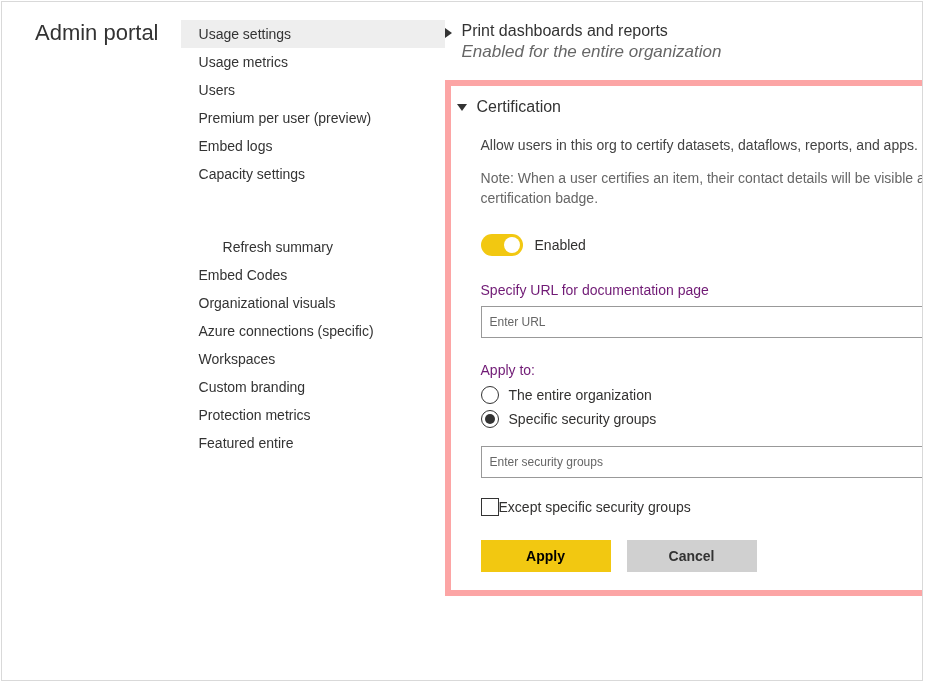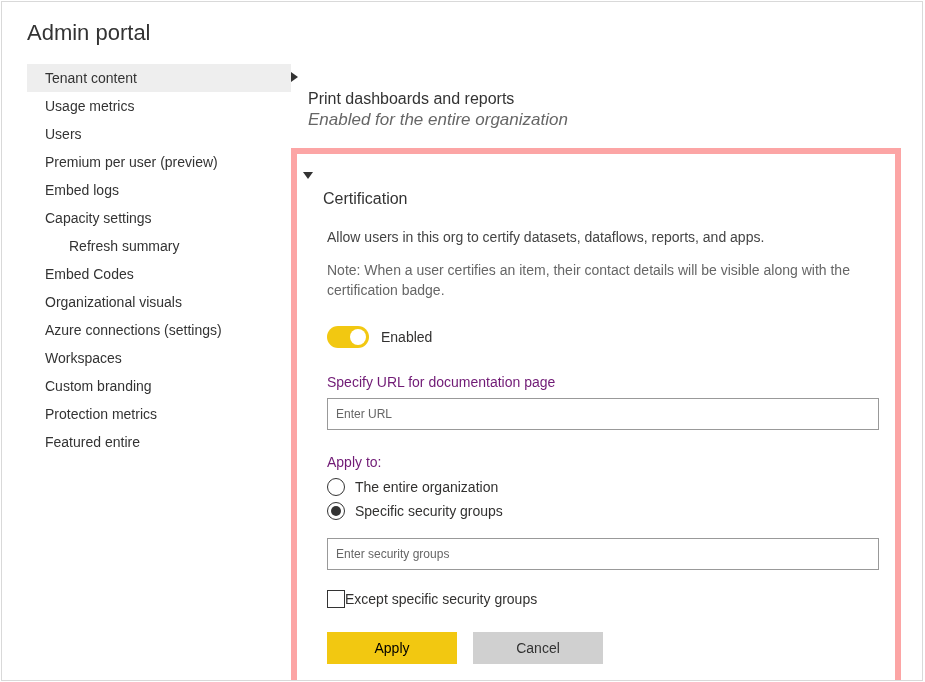--- a/index.html
+++ b/index.html
@@ -10,23 +10,23 @@
       background: #fff;
       width: 925px;
       height: 682px;
       overflow: hidden;
     }
     .portal {
       border: 1px solid #d9d9d9;
       width: 922px;
       height: 680px;
       margin: 1px;
-      padding: 18px 0 0 3px;
-      display: flex;
-      flex-direction: column;
+      padding: 18px 0 0 11px;
+      display: flex;
+      flex-direction: row;
     }
     .page-title {
       font-size: 22px;
       font-weight: 400;
       color: #333;
       padding: 0 0 18px 22px;
     }
     .columns {
       display: flex;
       flex: 1;
@@ -41,20 +41,21 @@
       padding: 6px 10px 6px 18px;
       cursor: pointer;
       color: #333;
       font-size: 14px;
     }
     .sidebar-item.active {
       background: #eee;
     }
     .sidebar-subitem {
       padding-left: 42px;
+      margin-top: 45px;
     }
     .main {
       flex: 1;
       padding: 0 10px 0 0;
     }
     .setting-header {
       display: flex;
       align-items: flex-start;
       gap: 10px;
       padding: 2px 0 0 0;
@@ -72,21 +73,20 @@
     }
     .caret-down {
       border-left: 5px solid transparent;
       border-right: 5px solid transparent;
       border-top: 7px solid #333;
     }
     .setting-title {
       font-size: 16px;
       color: #333;
       font-weight: 400;
-      margin-top: 24px;
     }
     .setting-sub {
       font-size: 17px;
       font-style: italic;
       color: #666;
       margin-top: 2px;
     }
     .highlight-box {
       border: 2px solid #e3008c;
       border-color: #e81123;
@@ -228,50 +228,51 @@
       display: flex;
       gap: 16px;
       margin-top: 24px;
     }
     .btn {
       width: 130px; height: 32px;
       border: none;
       font-size: 14px;
       cursor: pointer;
       font-family: inherit;
+      font-weight: bold;
     }
     .btn-primary {
       background: #f2c811;
       color: #000;
     }
     .btn-secondary {
       background: #d0d0d0;
       color: #333;
     }
     .sg-input-wrap { margin-top: 18px; }
   </style>
 </head>
 <body>
 
 <div class="portal">
   <h1 class="page-title">Admin portal</h1>
 
   <div class="columns">
 
     <nav class="sidebar">
-      <div class="sidebar-item active">Tenant content</div>
+      <div class="sidebar-item active">Usage settings</div>
       <div class="sidebar-item">Usage metrics</div>
       <div class="sidebar-item">Users</div>
       <div class="sidebar-item">Premium per user (preview)</div>
       <div class="sidebar-item">Embed logs</div>
       <div class="sidebar-item">Capacity settings</div>
       <div class="sidebar-item sidebar-subitem">Refresh summary</div>
       <div class="sidebar-item">Embed Codes</div>
       <div class="sidebar-item">Organizational visuals</div>
-      <div class="sidebar-item">Azure connections (settings)</div>
+      <div class="sidebar-item">Azure connections (specific)</div>
       <div class="sidebar-item">Workspaces</div>
       <div class="sidebar-item">Custom branding</div>
       <div class="sidebar-item">Protection metrics</div>
       <div class="sidebar-item">Featured entire</div>
     </nav>
 
     <main class="main">
 
       <div class="setting-header">
         <span class="caret caret-right"></span>

